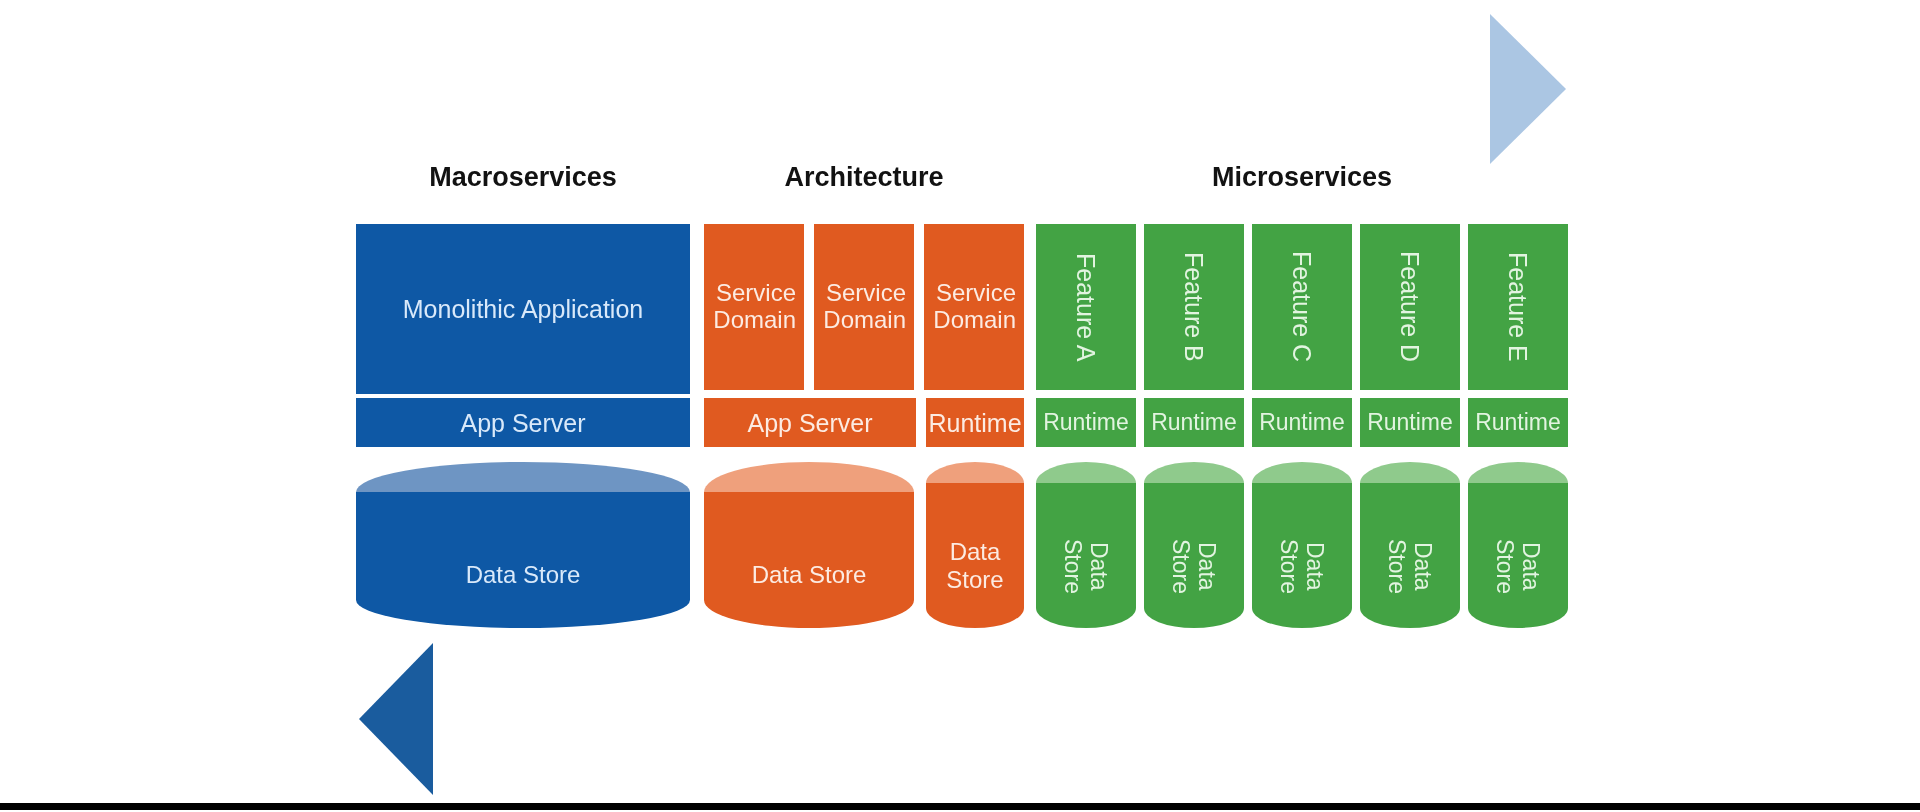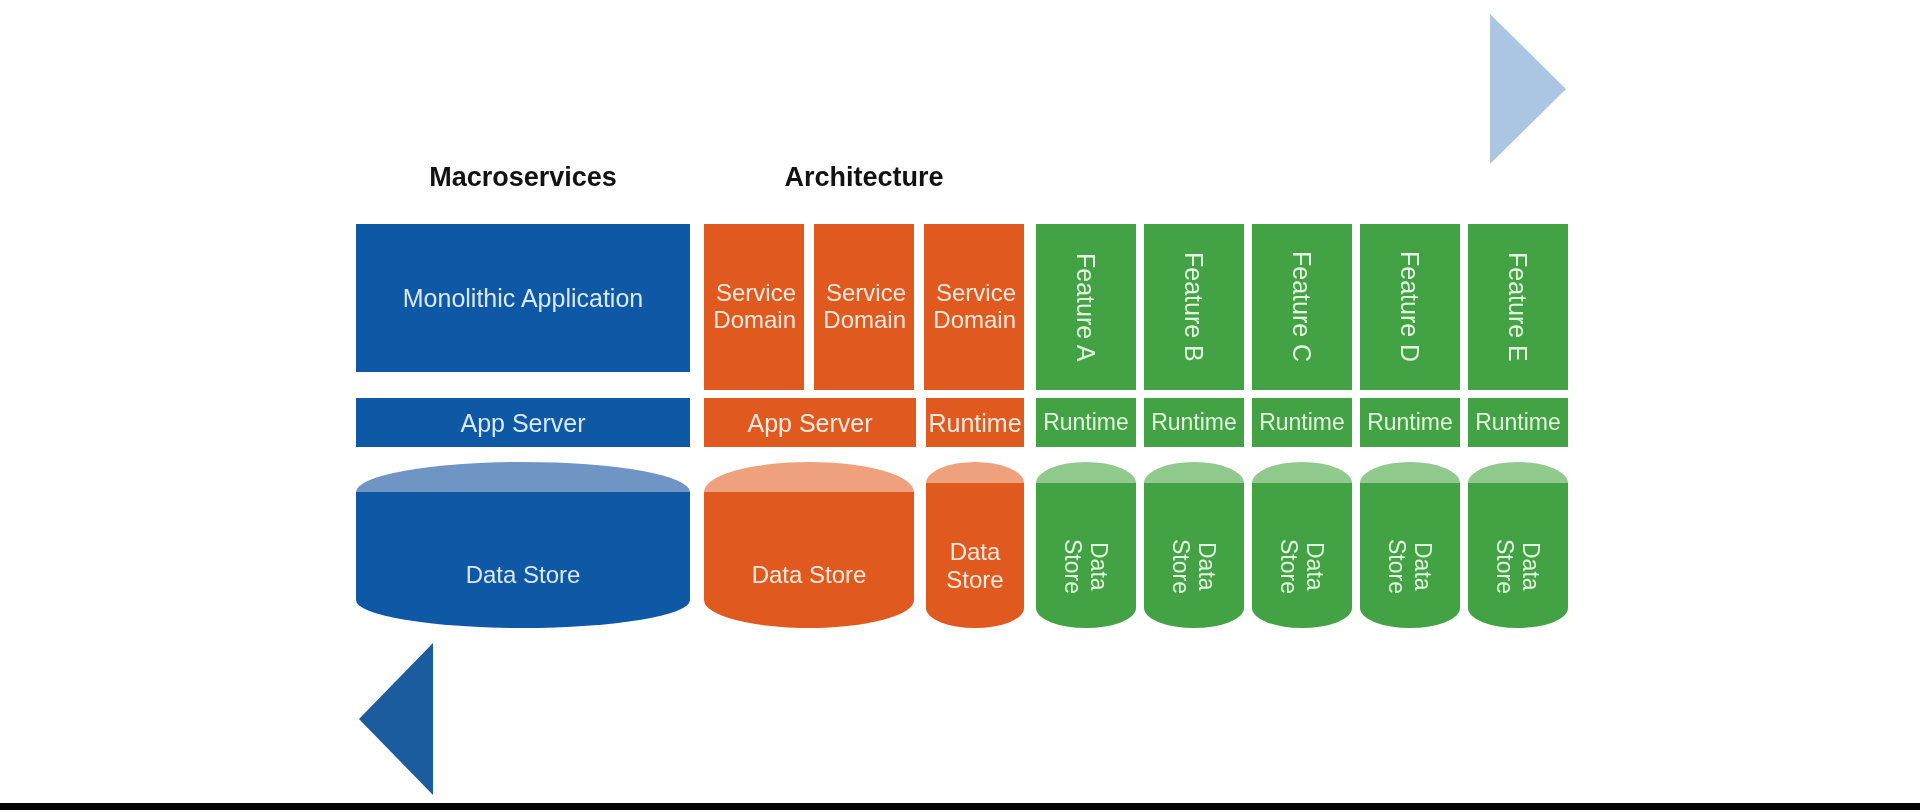--- a/index.html
+++ b/index.html
@@ -26,21 +26,21 @@
   #hdr-mini  { left:704px; width:320px; }
   #hdr-micro { left:1036px; width:532px; }
 
   
   .blk { position:absolute; display:flex; align-items:center; justify-content:center;
          text-align:center; line-height:1.12; }
   .blue   { background:#0e58a5; color:#d9e9fa; }
   .orange { background:#e05a20; color:#fcebe2;text-align:right; }
   .green  { background:#43a344; color:#e2f4e0; }
 
-  #mono { left:356px; top:224px; width:334px; height:148px; font-size:25px; }
+  #mono { left:356px; top:224px; width:334px; height:170px; font-size:25px; }
   .sd   { top:224px; width:100px; height:166px; font-size:24px; padding:0 8px; }
   #sd1 { left:704px; } #sd2 { left:814px; } #sd3 { left:924px; }
 
   .feat { top:224px; width:100px; height:166px; font-size:25px; }
   .vtext { writing-mode:vertical-rl; text-orientation:mixed; }
 
   #srv-macro { left:356px; top:398px; width:334px; height:49px; font-size:25px; }
   #srv-mini  { left:704px; top:398px; width:212px; height:49px; font-size:25px; }
   #rt-mini   { left:926px; top:398px; width:98px;  height:49px; font-size:25px; }
   .rt-green  { top:398px; width:100px; height:49px; font-size:23px; }
@@ -81,20 +81,21 @@
 </style>
 </head>
 <body>
 
 <div class="stage">
 
   <div id="top-head"></div>
 
   <div class="hdr" id="hdr-macro">Macroservices</div>
   <div class="hdr" id="hdr-mini">Architecture</div>
+  <div class="hdr" id="hdr-micro">Microservices</div>
 
   <div class="blk blue" id="mono">
     <span>Monolithic Application</span>
   </div>
 
   <div class="blk orange sd" id="sd1">
     <span>Service Domain</span>
   </div>
   <div class="blk orange sd" id="sd2">
     <span>Service Domain</span>

